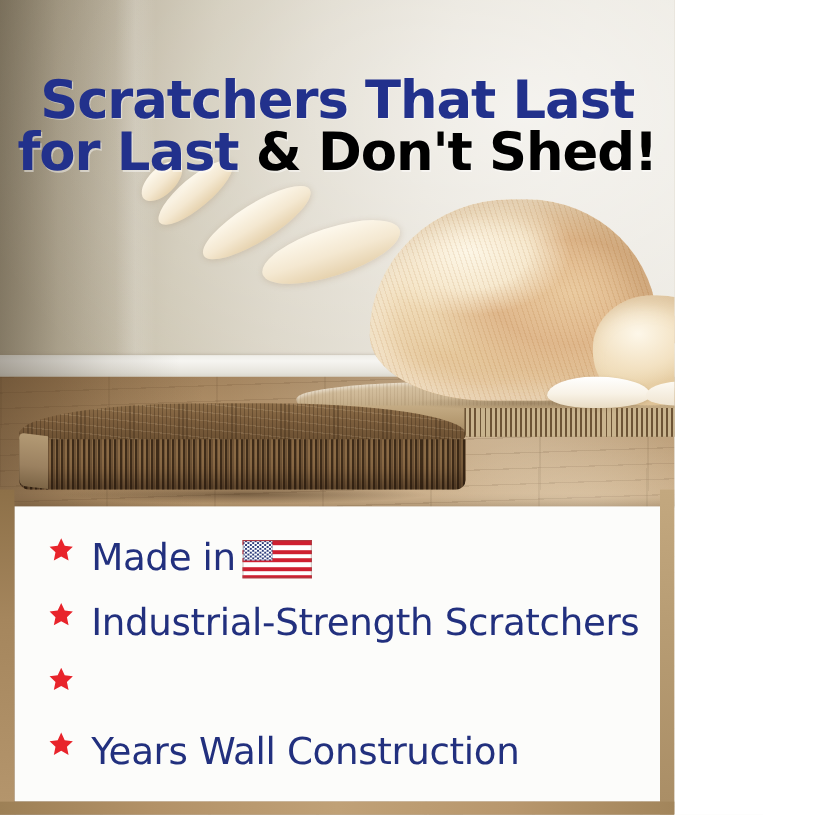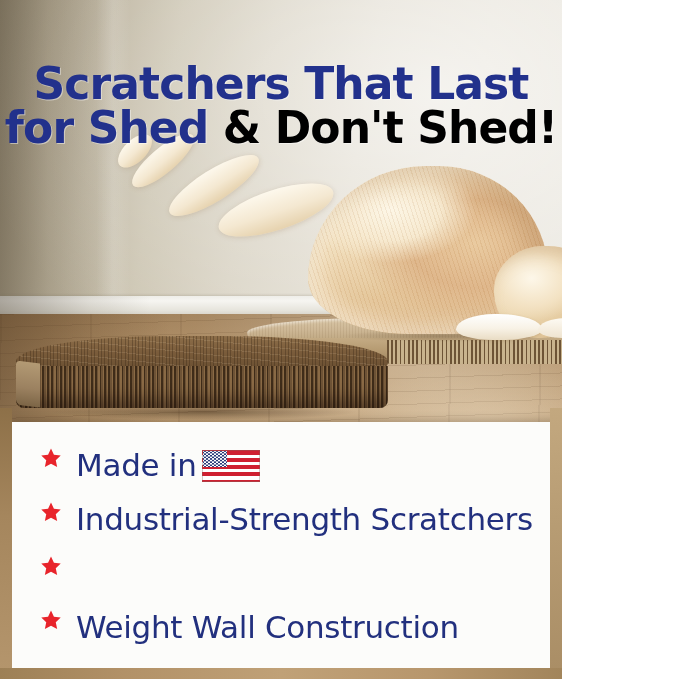--- a/index.html
+++ b/index.html
@@ -427,21 +427,21 @@
       <div class="top">
         <div class="top-tex"></div>
       </div>
       <div class="face"></div>
       <div class="end-cap"></div>
     </div>
   </div>
 
   <div class="headline">
     <span class="l1 hl-navy">Scratchers That Last</span>
-    <span class="l2"><span class="hl-navy">for Shed </span><span class="hl-red">&amp; Don't Shed!</span></span>
+    <span class="l2"><span class="hl-navy">for Last </span><span class="hl-red">&amp; Don't Shed!</span></span>
   </div>
 
   <div class="panel">
     <div class="bullets">
 
       <div class="bullet-row">
         <span class="star">
           <svg width="22" height="22" viewBox="0 0 24 24" aria-hidden="true">
             <path fill="currentColor" d="M12 1.6 15.2 8.5 22.6 9.4 17.2 14.5 18.7 21.9 12 18.2 5.3 21.9 6.8 14.5 1.4 9.4 8.8 8.5z"></path>
           </svg>
@@ -471,21 +471,21 @@
           </svg>
         </span>
       </div>
 
       <div class="bullet-row">
         <span class="star">
           <svg width="22" height="22" viewBox="0 0 24 24" aria-hidden="true">
             <path fill="currentColor" d="M12 1.6 15.2 8.5 22.6 9.4 17.2 14.5 18.7 21.9 12 18.2 5.3 21.9 6.8 14.5 1.4 9.4 8.8 8.5z"></path>
           </svg>
         </span>
-        <span class="bullet-text">Weight Wall Construction</span>
+        <span class="bullet-text">Years Wall Construction</span>
       </div>
 
     </div>
   </div>
 
   <div class="left-strip"></div>
   <div class="right-strip"></div>
   <div class="bottom-strip"></div>
 
 </div>

